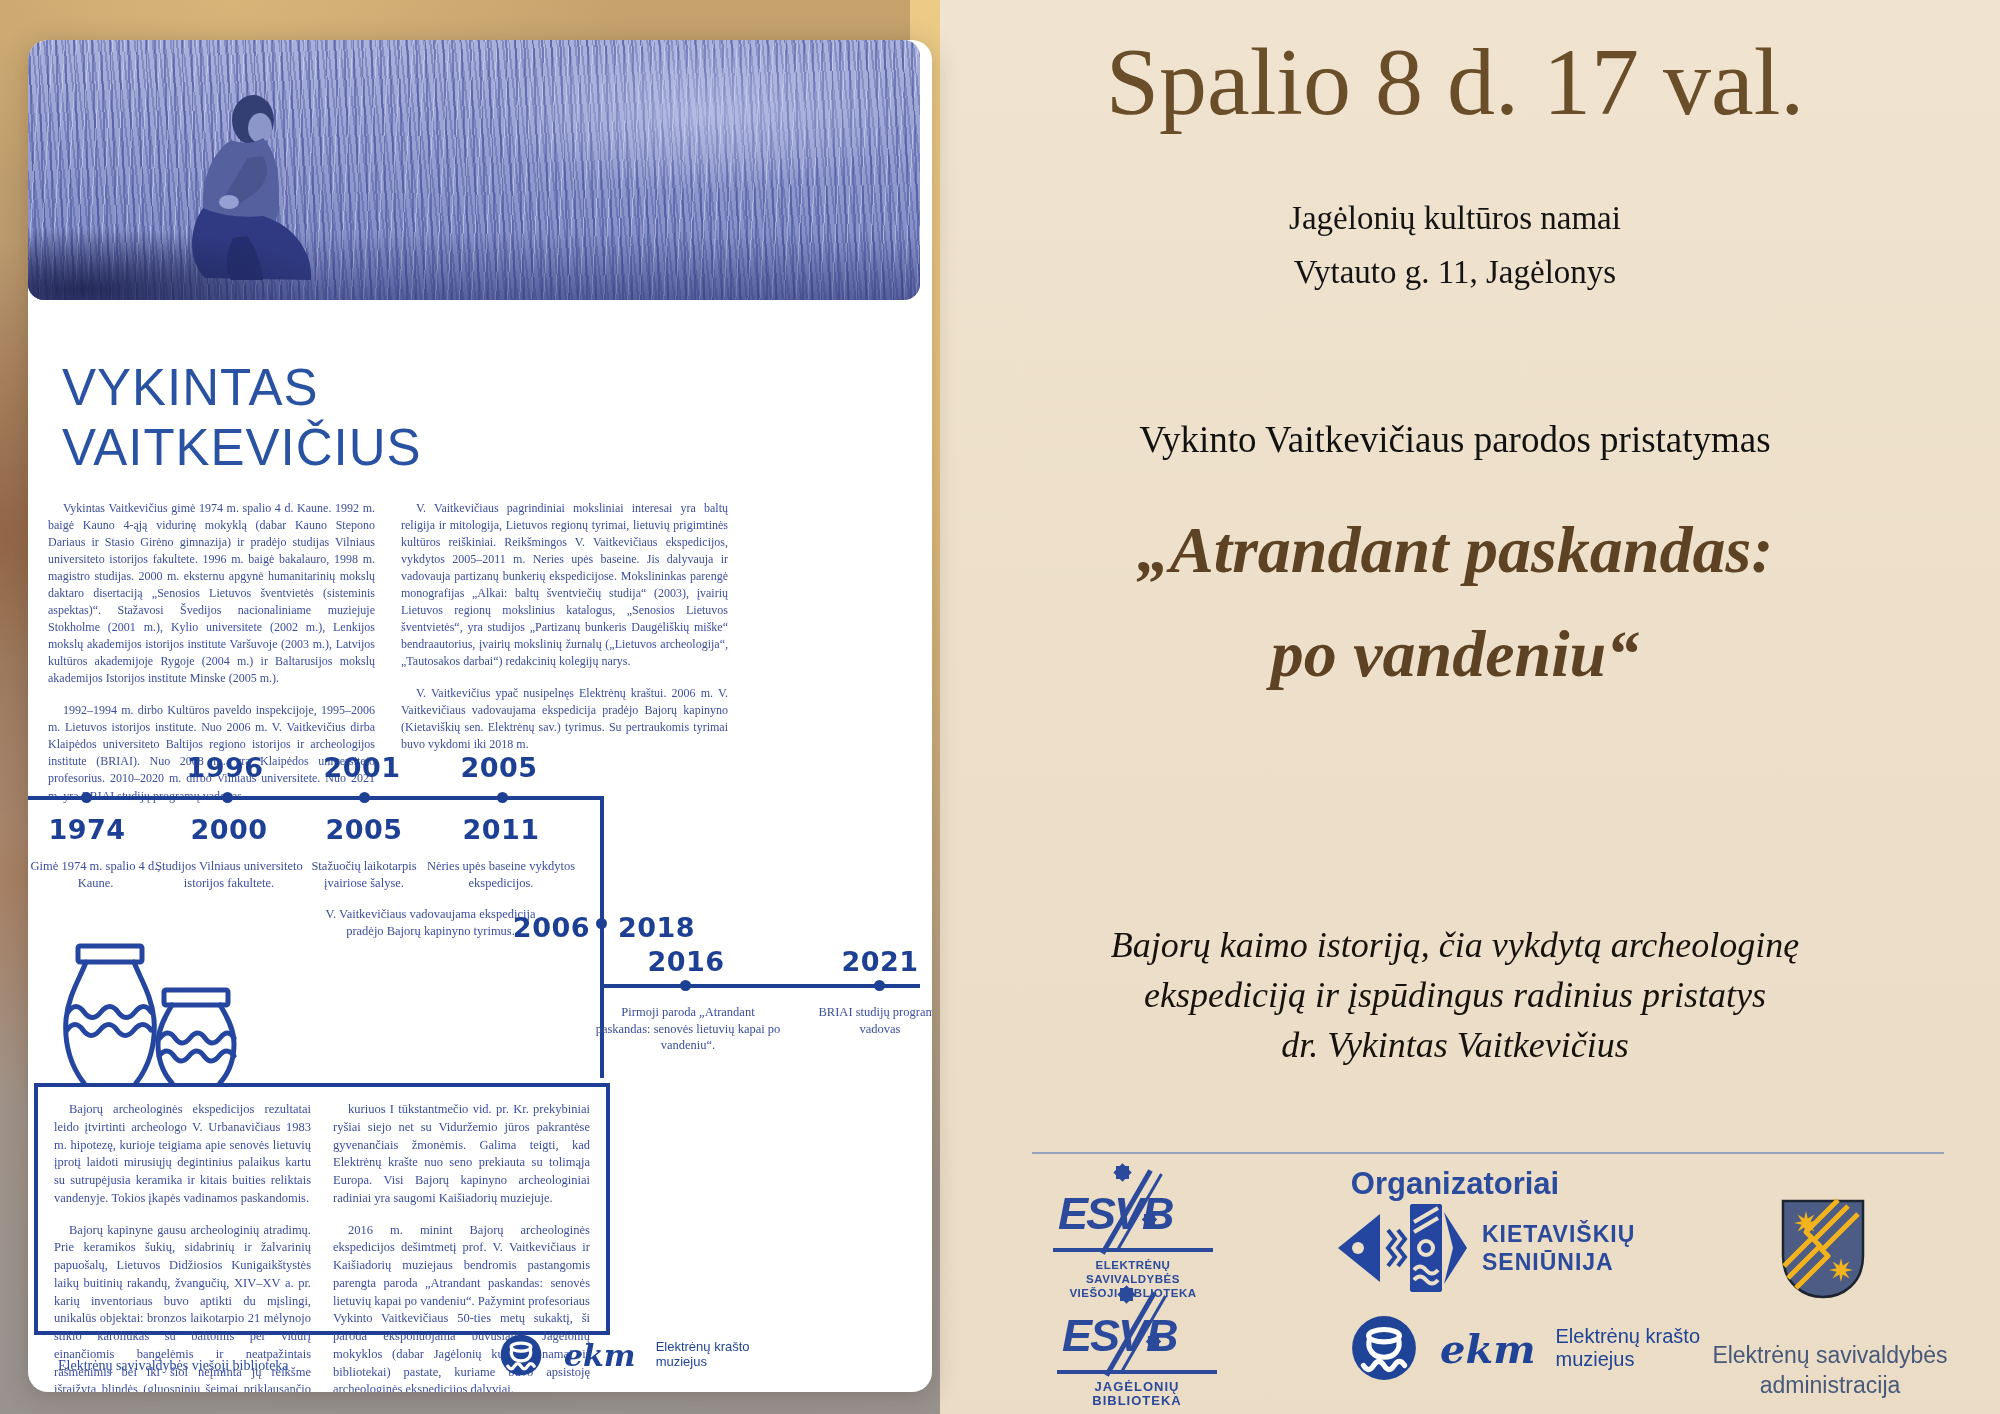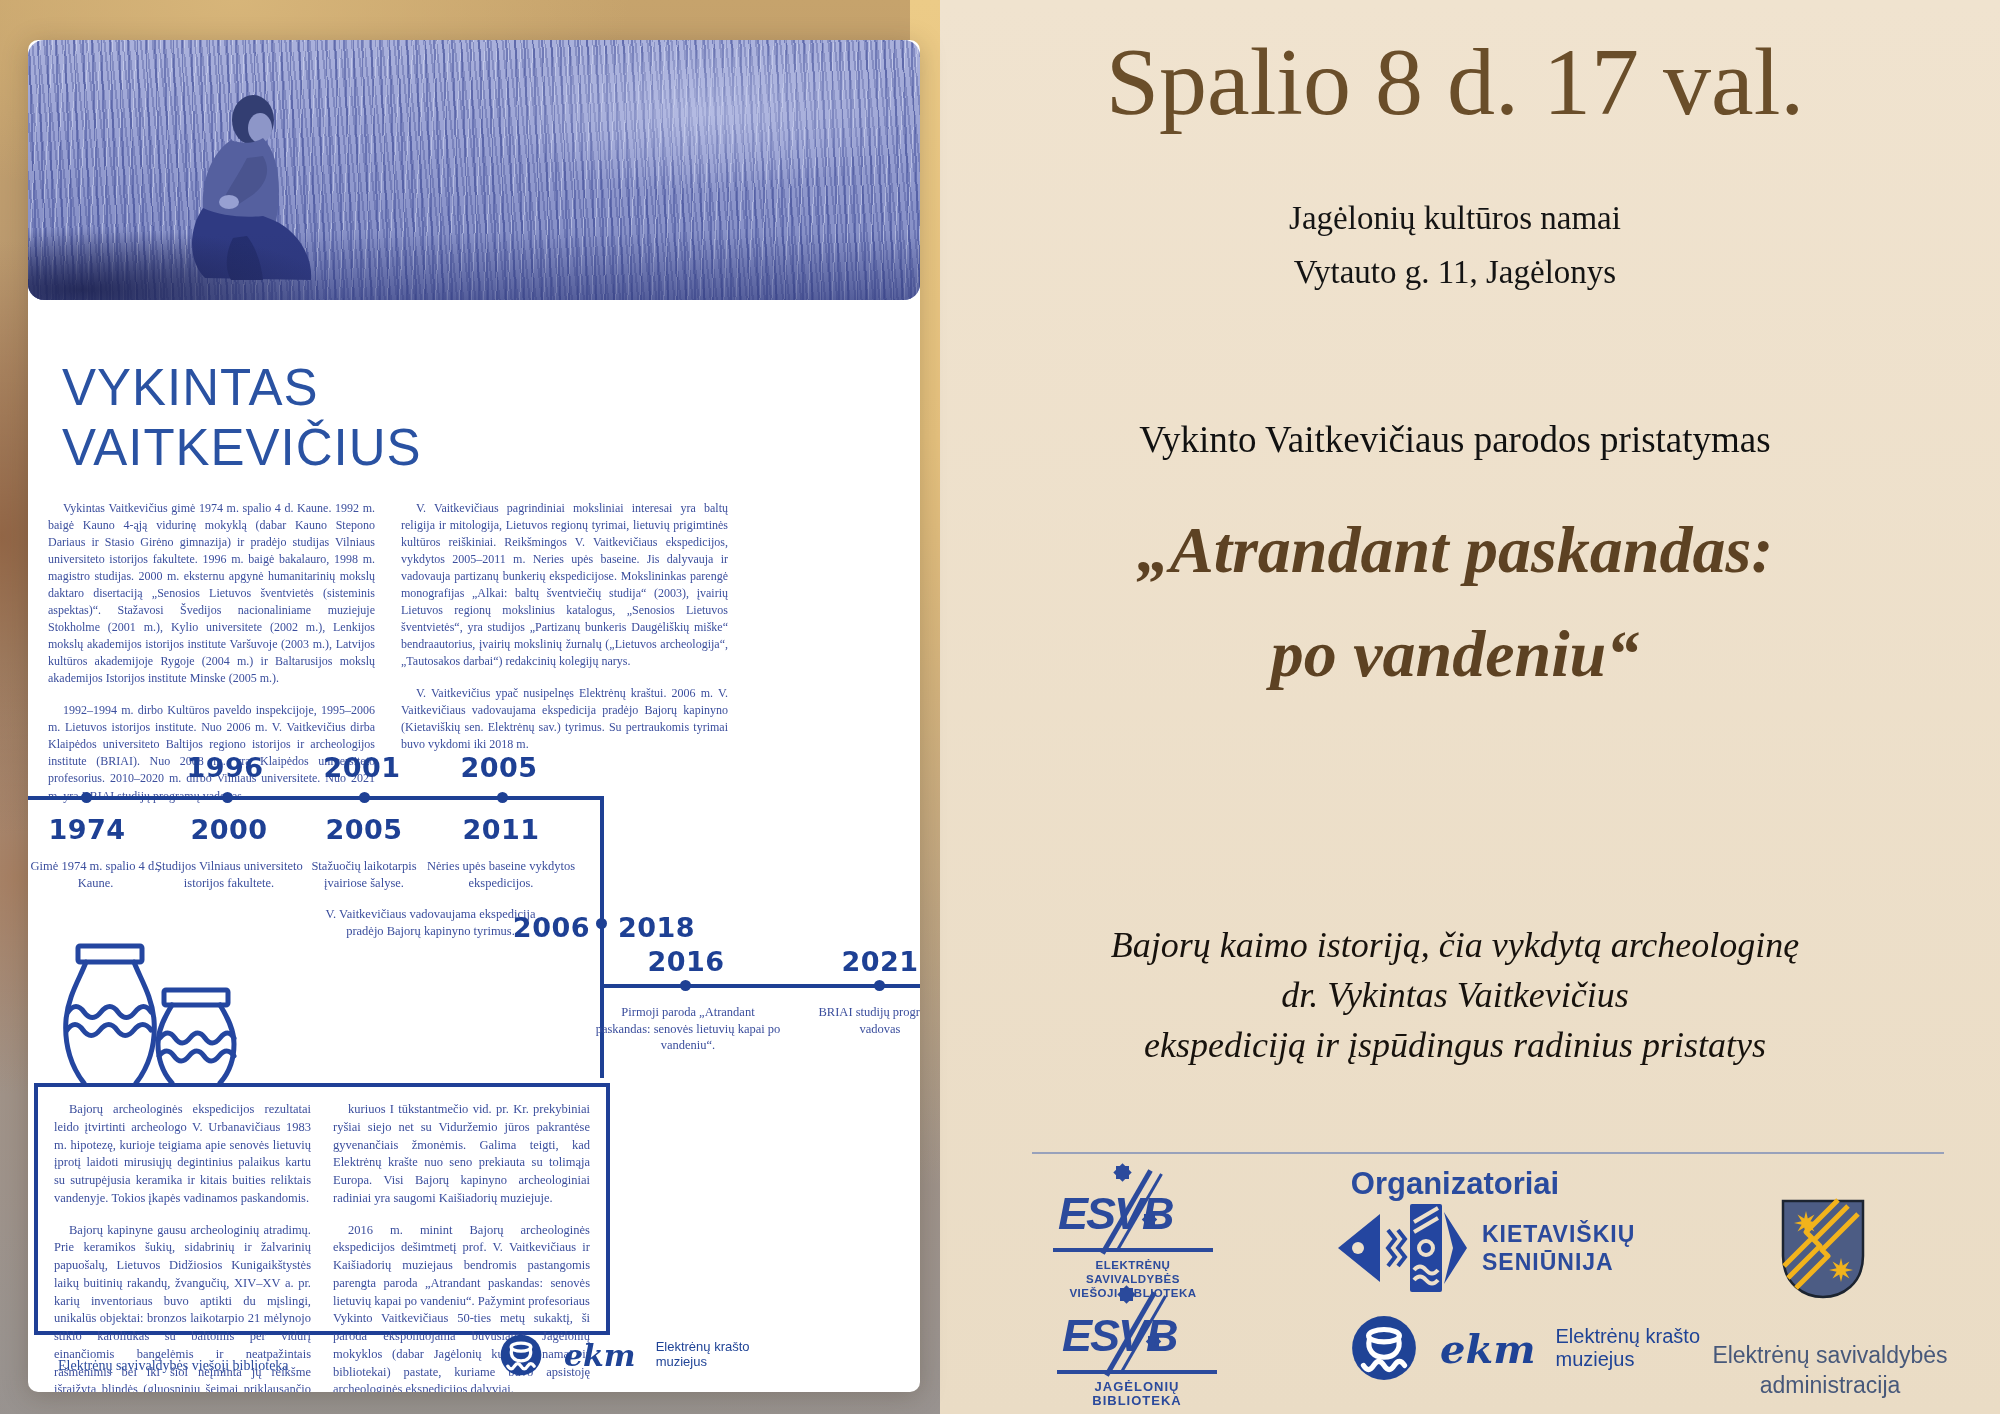--- a/index.html
+++ b/index.html
@@ -9,22 +9,22 @@
   .backdrop{position:absolute;left:0;top:0;width:940px;height:1414px;
     background:
       radial-gradient(60% 22% at 25% 0%, rgba(216,182,122,.95) 0%, rgba(216,182,122,0) 70%),
       radial-gradient(45% 30% at 0% 38%, rgba(141,94,62,.85) 0%, rgba(141,94,62,0) 70%),
       radial-gradient(40% 22% at 2% 62%, rgba(167,120,86,.7) 0%, rgba(167,120,86,0) 70%),
       radial-gradient(75% 30% at 45% 102%, rgba(150,146,142,1) 0%, rgba(150,146,142,0) 78%),
       linear-gradient(180deg,#c6a36c 0%,#b59570 28%,#a69281 58%,#999390 100%);}
   .gold-strip{position:absolute;left:910px;top:0;width:30px;height:1250px;
     background:linear-gradient(180deg,#eccb87 0%,#e5c17e 35%,rgba(227,191,125,.45) 70%,rgba(227,191,125,0) 95%);}
   
-  .card{position:absolute;left:28px;top:40px;width:892px;height:1352px;background:#ffffff;border-radius:10px;
-        box-shadow:0 4px 26px rgba(60,45,25,.25);overflow:hidden;}
+  .card{position:absolute;left:28px;top:40px;width:892px;height:1352px;background:#ffffff;border-radius:20px;
+        box-shadow:0 4px 26px rgba(60,45,25,.25);overflow:hidden;padding-left:12px;}
   
   .photo{position:absolute;left:0;top:0;width:892px;height:260px;border-radius:16px;overflow:hidden;
     background:linear-gradient(180deg,#aab1dc 0%,#99a1d3 38%,#8a93c9 66%,#7e88c0 100%);}
   .photo .grass1{position:absolute;inset:0;background:repeating-linear-gradient(88deg,rgba(58,71,148,.5) 0 2px,rgba(0,0,0,0) 2px 9px);}
   .photo .grass2{position:absolute;inset:0;background:repeating-linear-gradient(93deg,rgba(225,229,248,.45) 0 1px,rgba(0,0,0,0) 1px 12px);}
   .photo .grass3{position:absolute;inset:0;background:repeating-linear-gradient(84deg,rgba(42,54,130,.28) 0 2px,rgba(0,0,0,0) 2px 6px);}
   .photo .shade{position:absolute;inset:0;background:
       radial-gradient(40% 34% at 6% 96%, rgba(28,33,78,.85) 0%, rgba(28,33,78,0) 70%),
       radial-gradient(34% 44% at 76% 28%, rgba(204,210,240,.5) 0%, rgba(204,210,240,0) 70%),
       linear-gradient(0deg, rgba(44,53,118,.5) 0%, rgba(44,53,118,0) 26%);}
@@ -222,22 +222,22 @@
   <div class="centered evt-date">Spalio 8 d. 17 val.</div>
   <div class="centered evt-venue1">Jagėlonių kultūros namai</div>
   <div class="centered evt-venue2">Vytauto g. 11, Jagėlonys</div>
   <div class="centered evt-intro">Vykinto Vaitkevičiaus parodos pristatymas</div>
   <div class="centered evt-quote">
     <div>„Atrandant paskandas:</div>
     <div>po vandeniu“</div>
   </div>
   <div class="centered evt-desc">
     <div>Bajorų kaimo istoriją, čia vykdytą archeologinę</div>
+    <div>ekspediciją ir įspūdingus radinius pristatys</div>
     <div>dr. Vykintas Vaitkevičius</div>
-    <div>ekspediciją ir įspūdingus radinius pristatys</div>
   </div>
 
   <div class="divider"></div>
   <div class="centered org-heading">Organizatoriai</div>
 
   <div class="esvb esvb-1">
     <div class="esvb-mark">
       <div class="esvb-slash sl1"></div>
       <div class="esvb-slash sl2"></div>
       <span class="star8 st-a"></span>

